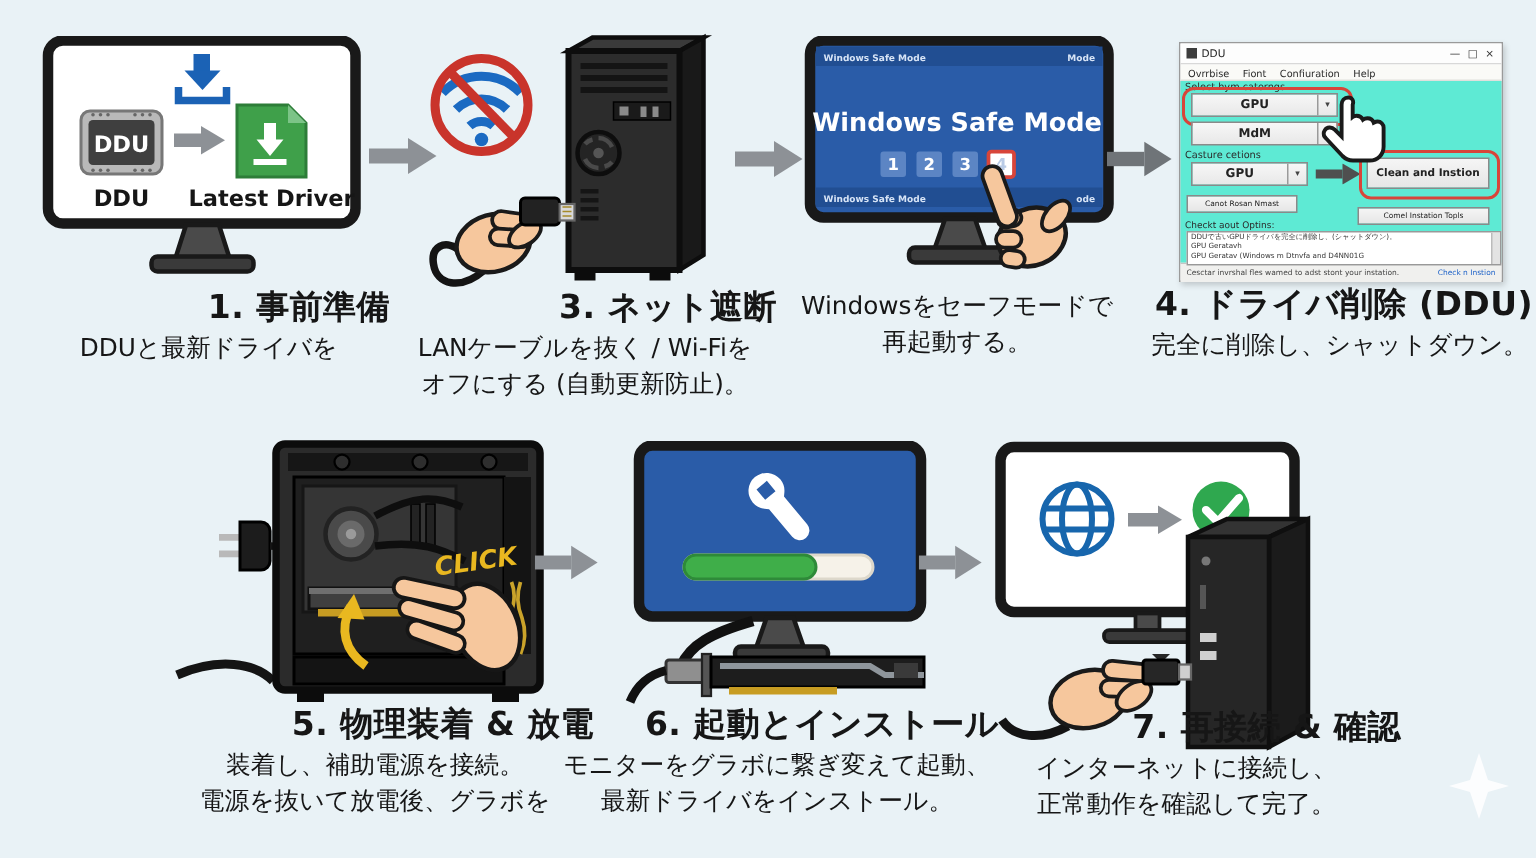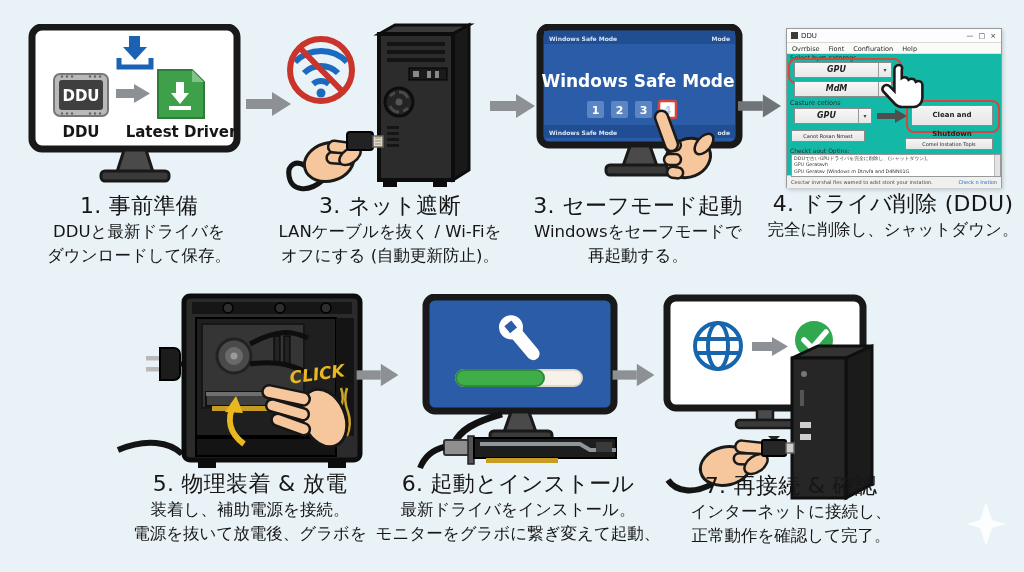--- a/index.html
+++ b/index.html
@@ -1,33 +1,33 @@
 <!DOCTYPE html>
 <html><head>
 <meta charset="utf-8">
 <style>
   html,body{margin:0;padding:0;}
   body{font-family:"DejaVu Sans","Liberation Sans",sans-serif;}
   #canvas{position:relative;width:1024px;height:572px;background:#e9f2f6;overflow:hidden;}
   .abs{position:absolute;}
   .caption{position:absolute;text-align:center;color:#161616;}
-  .cap-title{font-size:22px;font-weight:400;letter-spacing:.3px;line-height:28px;}
+  .cap-title{font-size:22px;font-weight:700;letter-spacing:.3px;line-height:28px;text-align:right;}
   .cap-line{font-size:16.5px;font-weight:400;line-height:24px;}
   
   .ddu-win{position:absolute;left:786px;top:28px;width:214px;height:158px;background:#fff;
            border:1px solid #9a9a9a;box-shadow:1px 2px 4px rgba(0,0,0,.18);font-family:"DejaVu Sans",sans-serif;}
   .ddu-title{height:13px;display:flex;align-items:center;background:#fdfdfd;border-bottom:1px solid #d8d8d8;}
   .ddu-title .appicon{width:7px;height:7px;background:#3c3c3c;margin:0 3px 0 4px;}
   .ddu-title .t{font-size:7px;color:#222;flex:1;}
   .ddu-title .ctrl{font-size:7px;color:#333;margin-right:4px;letter-spacing:1px;}
   .ddu-menu{height:10px;display:flex;gap:9px;align-items:flex-end;padding-left:5px;background:#fafaf7;
             border-bottom:1px solid #e0e0dc;font-size:6.5px;color:#2a2a2a;}
-  .ddu-body{position:relative;height:121px;background:#14b8a6;}
+  .ddu-body{position:relative;height:121px;background:#5eead4;}
   .lbl{position:absolute;font-size:6.5px;color:#2b2b2b;}
-  .dd{position:absolute;display:flex;height:14px;border:1px solid #8a8a8a;background:linear-gradient(#f7f7f7,#e8e8e8);font-style:italic;}
+  .dd{position:absolute;display:flex;height:14px;border:1px solid #8a8a8a;background:linear-gradient(#f7f7f7,#e8e8e8);}
   .dd .v{flex:1;text-align:center;font-size:8px;font-weight:700;color:#222;line-height:14px;}
   .dd .a{width:12px;border-left:1px solid #9a9a9a;font-size:6px;color:#444;text-align:center;line-height:14px;}
   .redbox{position:absolute;border:2.5px solid #d8453a;border-radius:8px;}
   .btn{position:absolute;background:linear-gradient(#f5f5f5,#e6e6e6);border:1px solid #8a8a8a;
        color:#222;text-align:center;}
   .log{position:absolute;left:4px;top:100px;width:198px;height:20px;background:#fff;border:1px solid #999;
        font-size:4.8px;line-height:6.4px;color:#333;padding:1px 8px 0 2px;overflow:hidden;white-space:nowrap;}
   .logsb{position:absolute;right:0;top:0;bottom:0;width:5px;background:#e3e3e3;border-left:1px solid #bbb;}
   .ddu-status{height:12px;display:flex;justify-content:space-between;align-items:center;
               background:#f0f0ee;border-top:1px solid #c4c4c4;font-size:5px;color:#444;padding:0 4px;}
@@ -189,21 +189,21 @@
       <div class="lbl" style="left:3px;top:45px">Casture cetions</div>
       <div class="dd" style="left:7px;top:54px;width:76px">
         <span class="v">GPU</span>
         <span class="a">▾</span>
       </div>
       <svg class="abs" style="left:90px;top:55px" width="30" height="14" viewBox="0 0 30 14">
         <rect x="0" y="4" width="18" height="6" fill="#4f4f4f"></rect>
           <polygon points="18,0 18,14 30,7" fill="#4f4f4f"></polygon>
       </svg>
       <div class="redbox" style="left:119px;top:46px;width:90px;height:29px"></div>
-      <div class="btn" style="left:124px;top:51px;width:80px;height:19px;font-size:7px;font-weight:700;line-height:19px">Clean and Shutdown</div>
+      <div class="btn" style="left:124px;top:51px;width:80px;height:19px;font-size:7px;font-weight:700;line-height:19px">Clean and Instion</div>
       <div class="btn" style="left:4px;top:76px;width:72px;height:10px;font-size:5px;line-height:10px">Canot Rosan Nmast</div>
       <div class="btn" style="left:118px;top:84px;width:86px;height:10px;font-size:5px;line-height:10px">Comel Instation Topls</div>
       <div class="lbl" style="left:3px;top:93px;font-size:6px">Checkt aout Optins:</div>
       <div class="log">
         <div>DDUで古いGPUドライバを完全に削除し、(シャットダウン)。</div>
         <div>GPU Geratavh</div>
         <div>GPU Geratav (Windows m Dtnvfa and D4NN01G</div>
         <div class="logsb"></div>
       </div>
 
@@ -359,45 +359,43 @@
       <polygon points="26,2 26,26 45,14" fill="#8d9196"></polygon>
   </svg>
   <svg class="abs" style="left:612px;top:362px" width="44" height="26" viewBox="0 0 46 28">
     <rect x="0" y="9" width="26" height="10" fill="#8d9196"></rect>
       <polygon points="26,2 26,26 45,14" fill="#8d9196"></polygon>
   </svg>
 
   <div class="caption" style="left:18px;top:192px;width:242px">
     <div class="cap-title">1. 事前準備</div>
     <div class="cap-line">DDUと最新ドライバを</div>
-    <div class="cap-line">ダウンロードして保存。</div>
   </div>
   <div class="caption" style="left:262px;top:192px;width:256px">
     <div class="cap-title">3. ネット遮断</div>
     <div class="cap-line">LANケーブルを抜く / Wi-Fiを</div>
     <div class="cap-line">オフにする (自動更新防止)。</div>
   </div>
   <div class="caption" style="left:514px;top:192px;width:248px">
-    <div class="cap-title">3. セーフモード起動</div>
     <div class="cap-line">Windowsをセーフモードで</div>
     <div class="cap-line">再起動する。</div>
   </div>
   <div class="caption" style="left:764px;top:190px;width:258px">
     <div class="cap-title">4. ドライバ削除 (DDU)</div>
     <div class="cap-line">完全に削除し、シャットダウン。</div>
   </div>
   <div class="caption" style="left:104px;top:470px;width:292px">
     <div class="cap-title">5. 物理装着 &amp; 放電</div>
     <div class="cap-line">装着し、補助電源を接続。</div>
     <div class="cap-line">電源を抜いて放電後、グラボを</div>
   </div>
   <div class="caption" style="left:370px;top:470px;width:296px">
     <div class="cap-title">6. 起動とインストール</div>
+    <div class="cap-line">モニターをグラボに繋ぎ変えて起動、</div>
     <div class="cap-line">最新ドライバをインストール。</div>
-    <div class="cap-line">モニターをグラボに繋ぎ変えて起動、</div>
   </div>
   <div class="caption" style="left:648px;top:472px;width:286px">
     <div class="cap-title">7. 再接続 &amp; 確認</div>
     <div class="cap-line">インターネットに接続し、</div>
     <div class="cap-line">正常動作を確認して完了。</div>
   </div>
 
   <svg class="abs" style="left:966px;top:502px" width="40" height="44" viewBox="0 0 40 44">
     <polygon points="20,0 26,18 40,22 26,26 20,44 14,26 0,22 14,18" fill="rgba(255,255,255,0.85)"></polygon>
   </svg>

